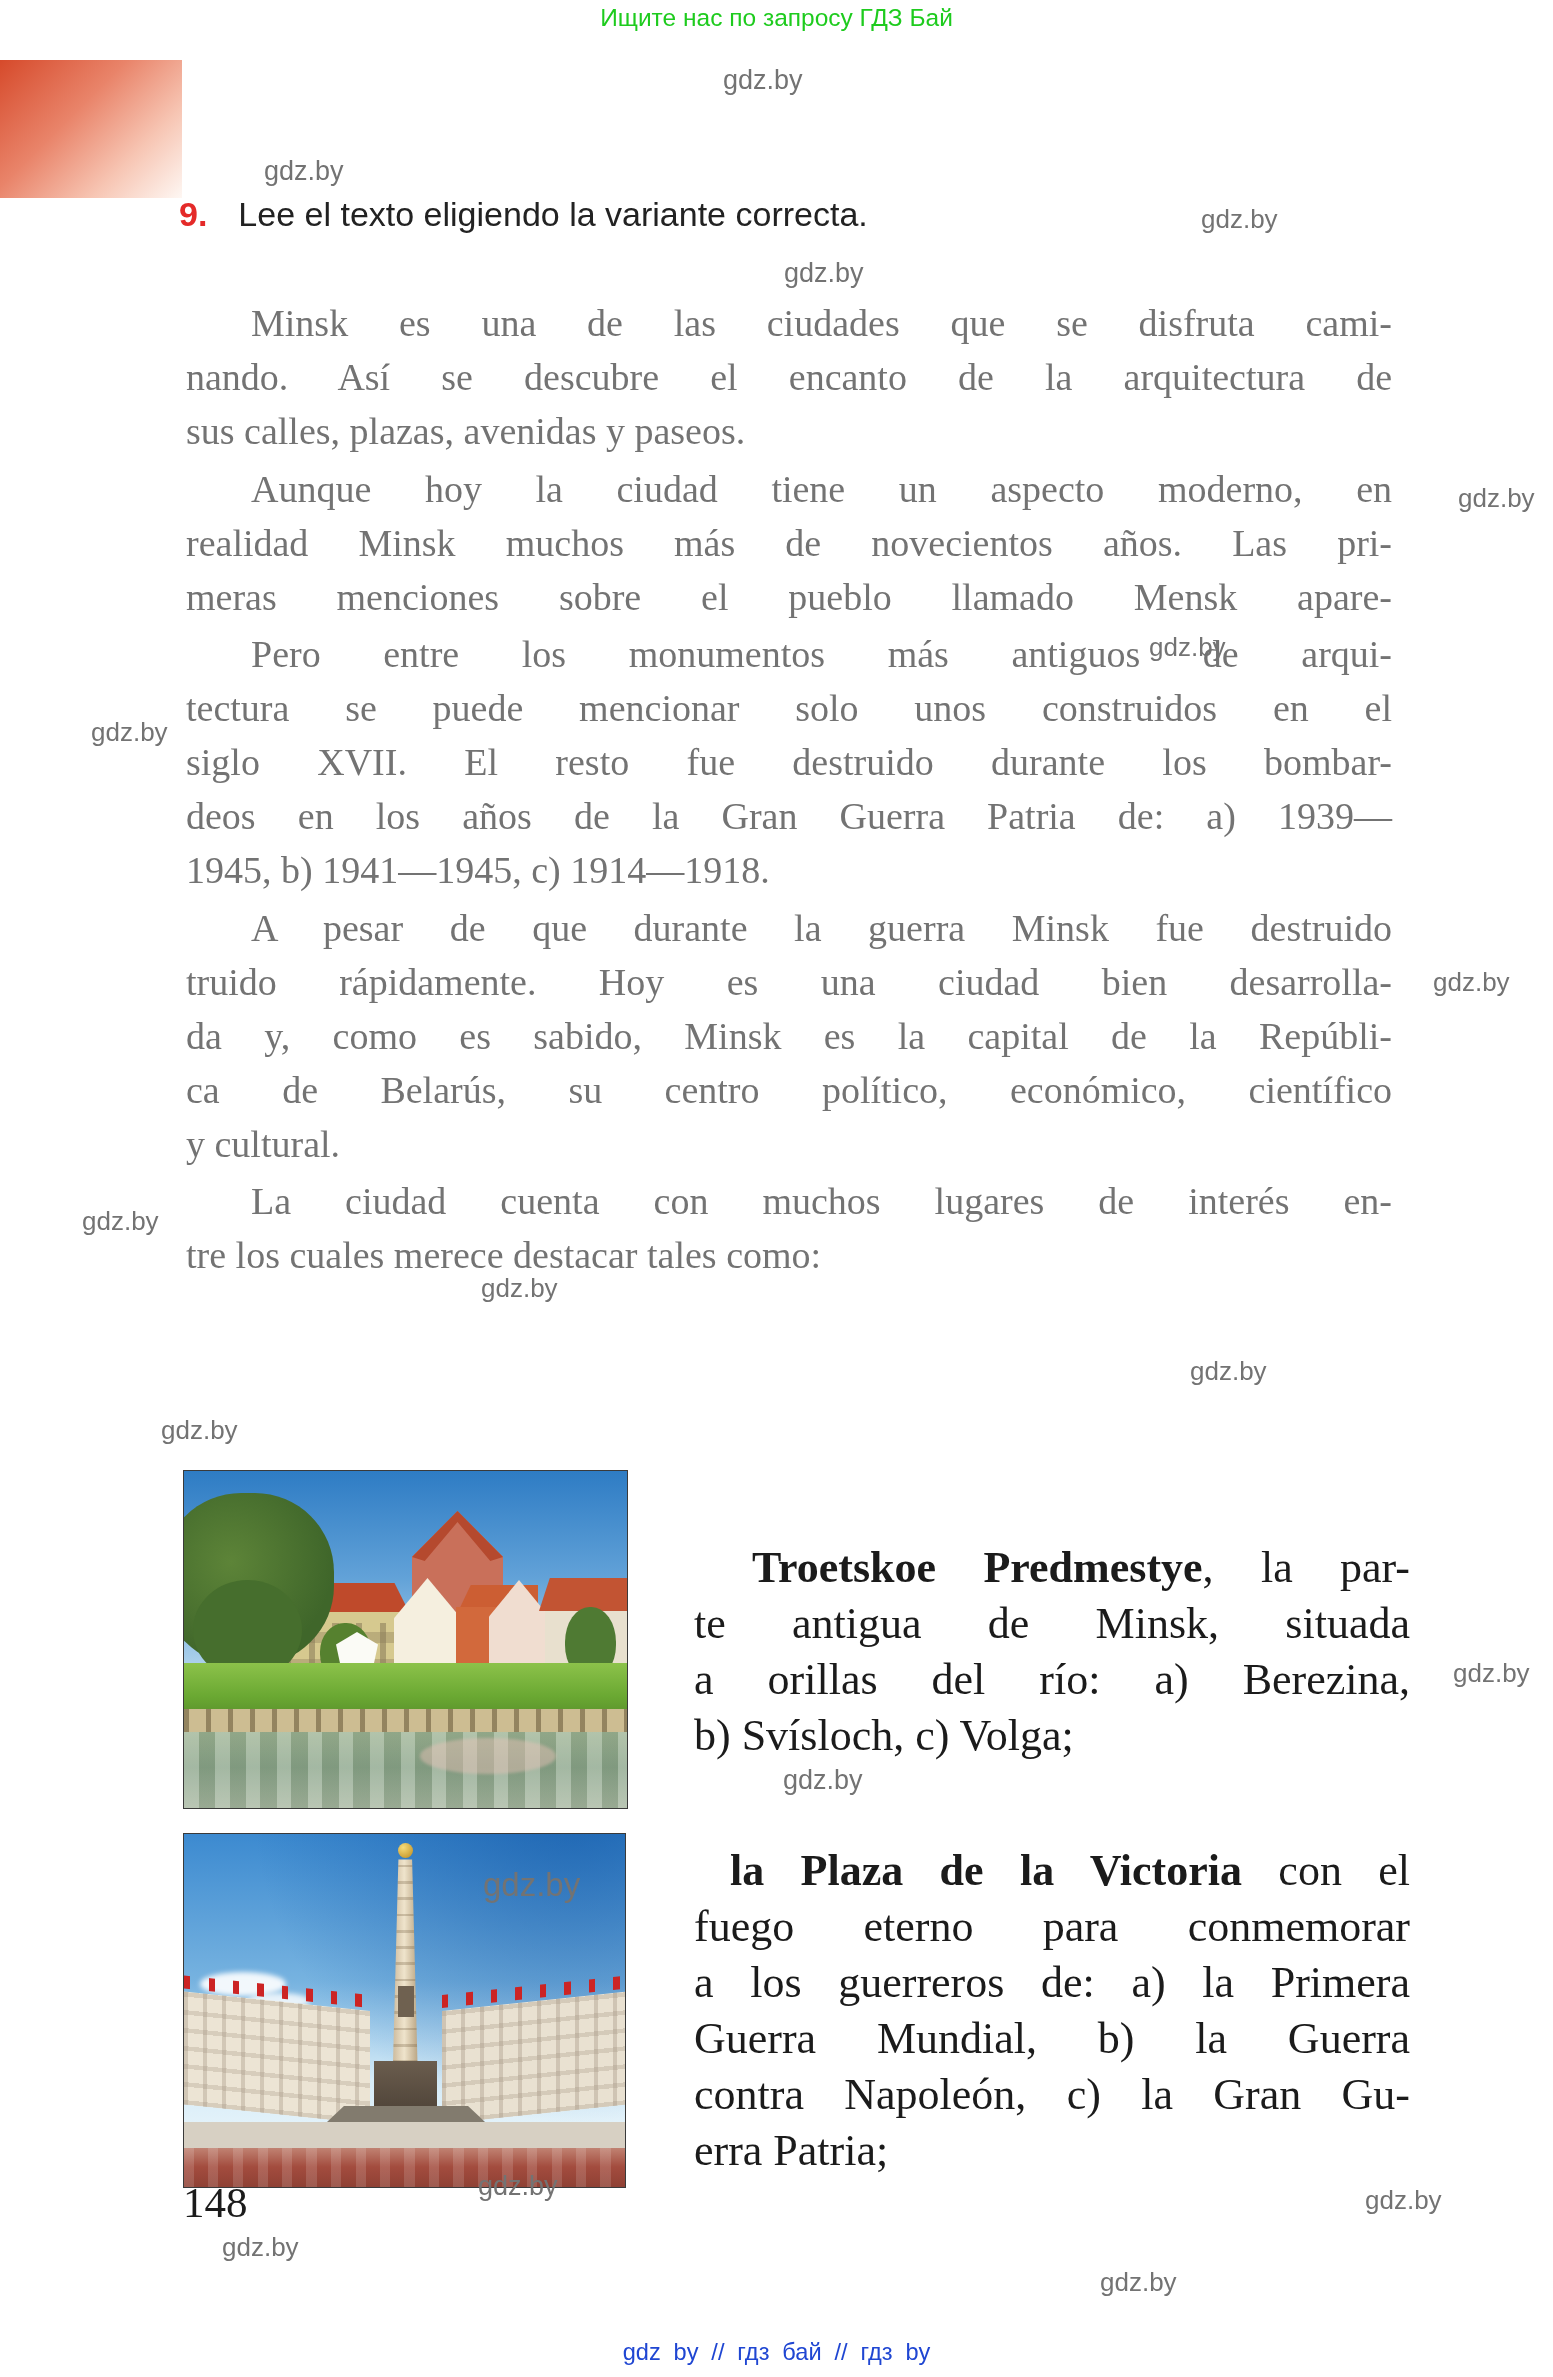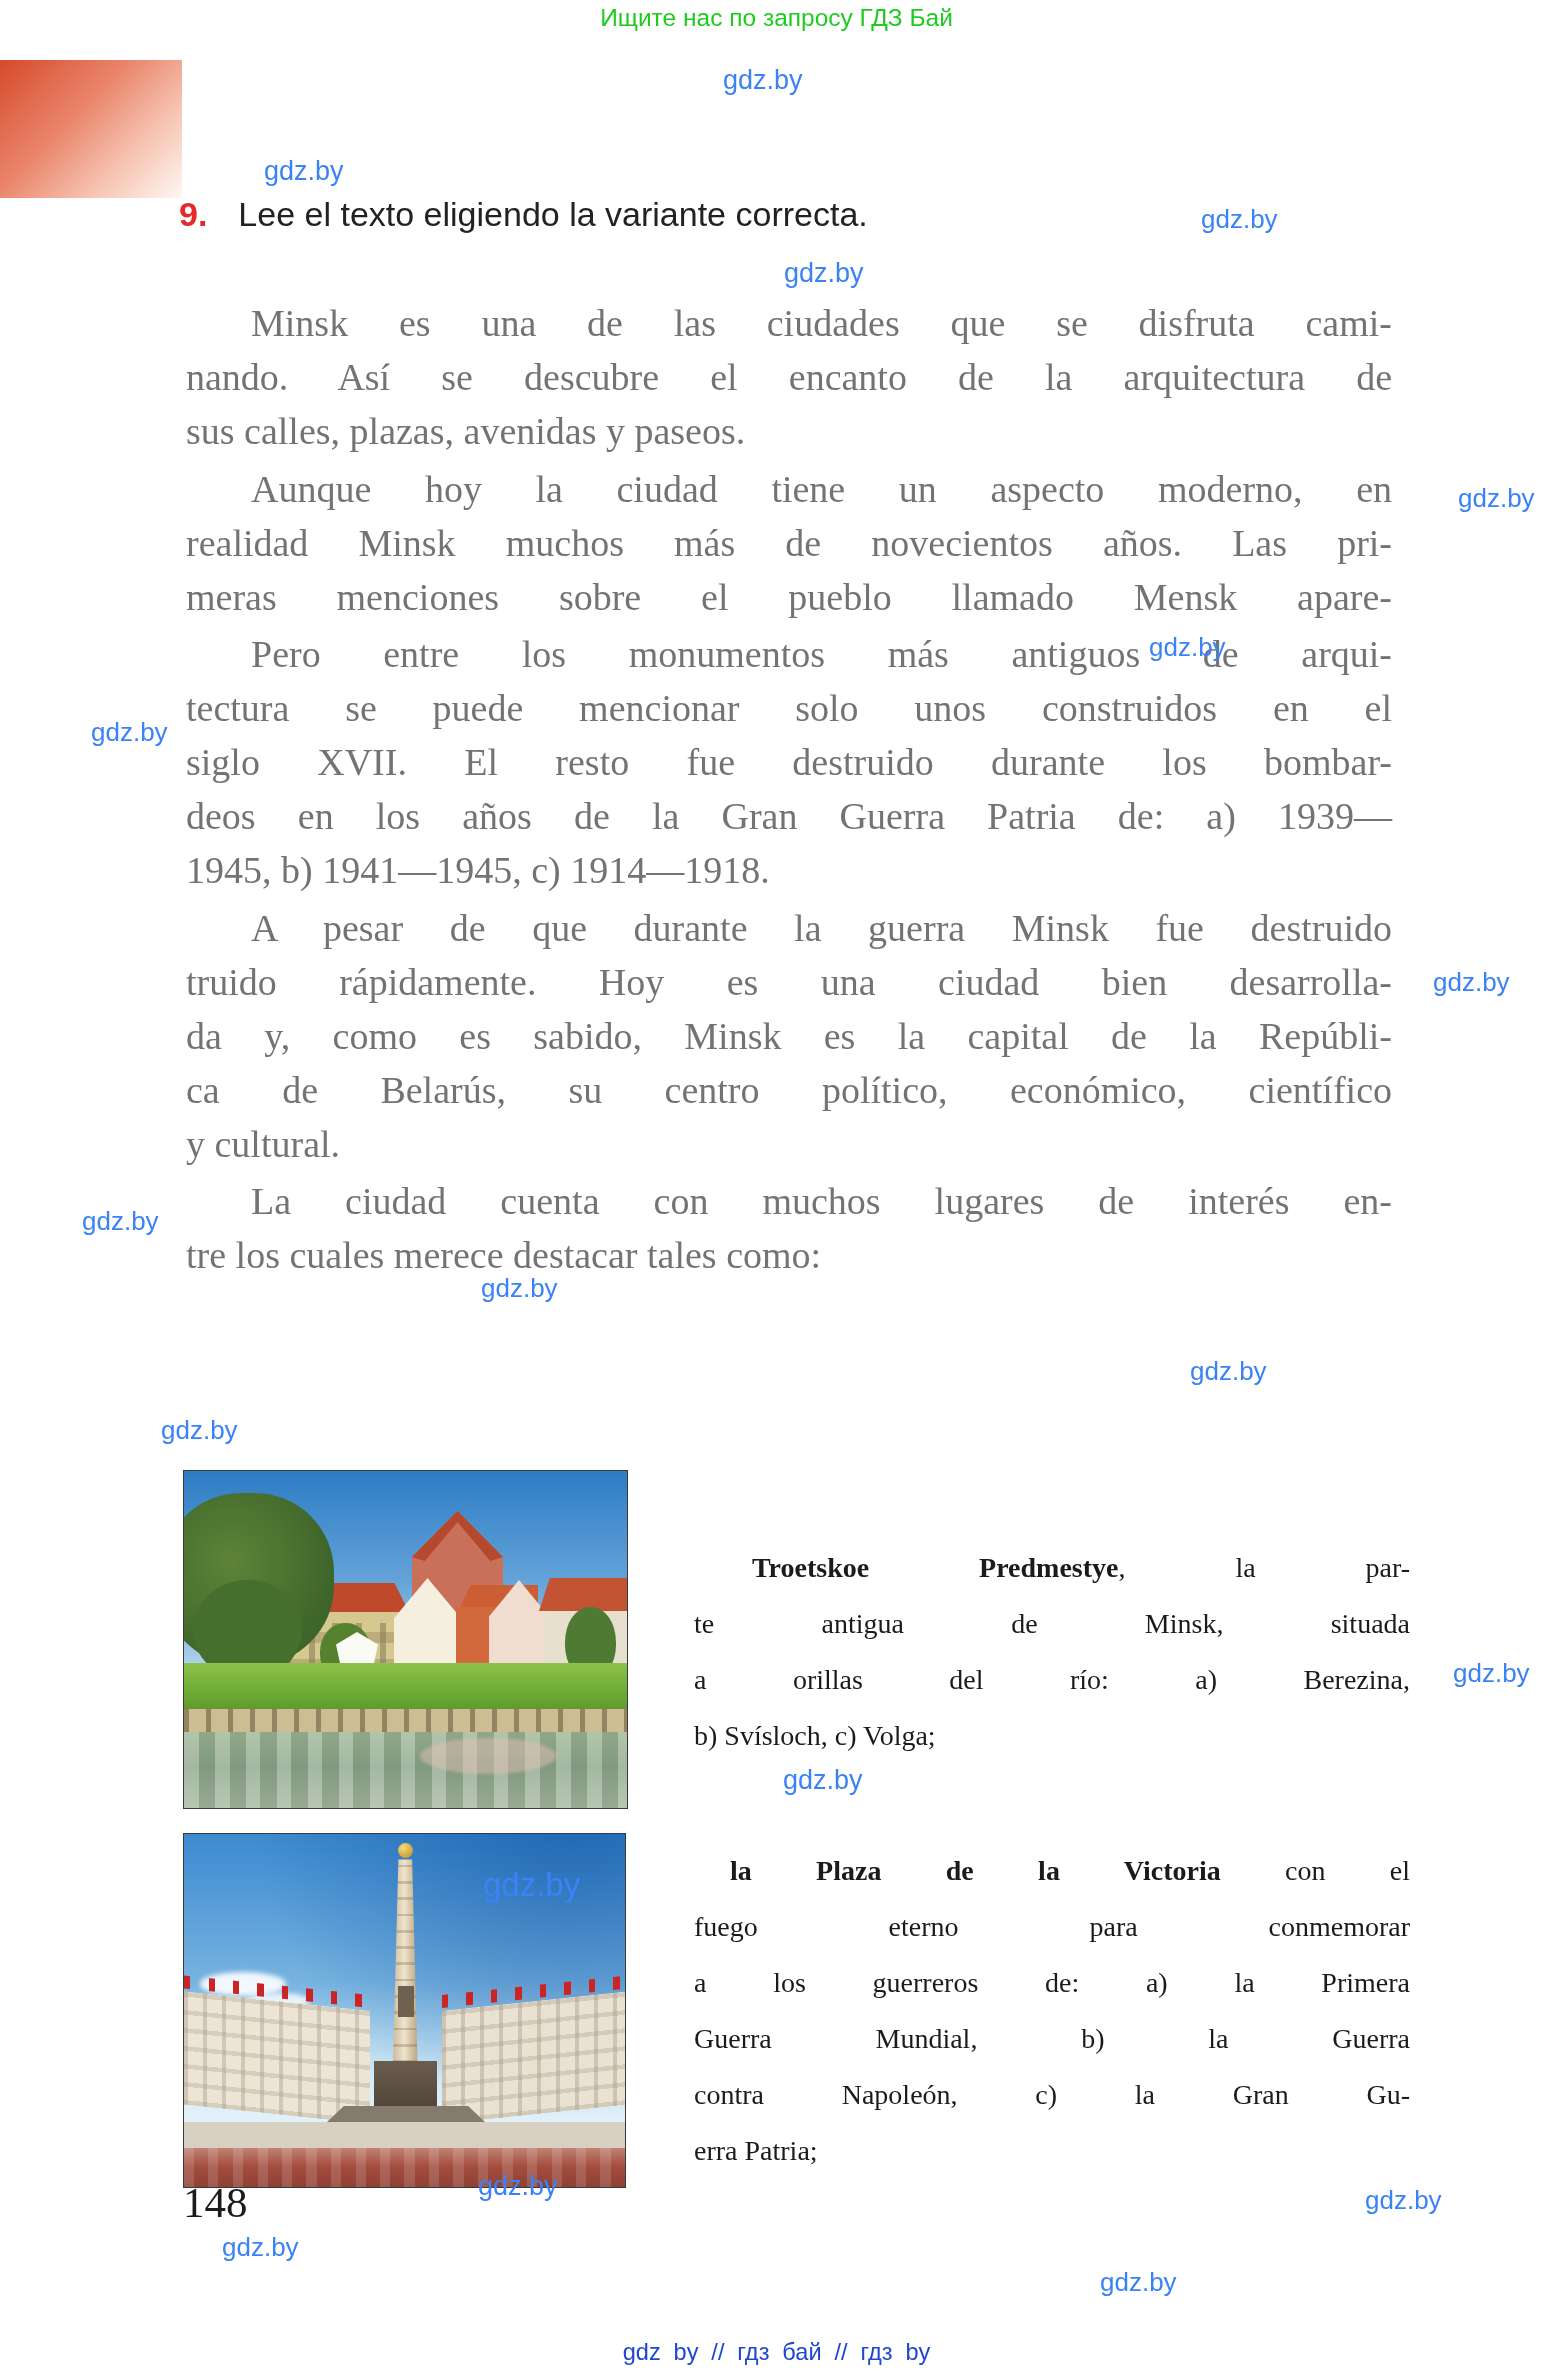--- a/index.html
+++ b/index.html
@@ -14,21 +14,21 @@
   
   .promo-top{
     position:absolute;left:0;right:0;top:3.6px;
     text-align:center;
     font-size:24.5px;color:#1ecb1e;
     font-family:"Liberation Sans",sans-serif;
   }
   .wm{
     position:absolute;
     font-family:"Liberation Sans",sans-serif;
-    color:#3b82f6;
+    color:#737373;
     white-space:nowrap;
     z-index:6;
   }
   
   .orange-square{
     position:absolute;left:0;top:60px;width:182px;height:138px;
     background:linear-gradient(135deg,#d64a2b 0%,#e9846a 40%,#f7c6b4 72%,#fef7f3 100%);
   }
   
   .exercise-head{
@@ -48,21 +48,21 @@
   .article .para{margin:0;}
   .article .para + .para{margin-top:3.6px;}
   .tline{text-align:justify;text-align-last:justify;}
   .tline.last{text-align-last:left;}
   .article .tline.indent{text-indent:65px;}
   .bold{font-weight:bold;}
   
   .caption{
     position:absolute;left:694px;width:716px;
     font-family:"Liberation Serif",serif;
-    font-size:28px;line-height:56px;color:#1b1b1b;
+    font-size:44px;line-height:56px;color:#1b1b1b;
   }
   .caption-1{top:1540px;}
   .caption-2{top:1843px;}
   .caption-1 .tline.indent{text-indent:58px;}
   .caption-2 .tline.indent{text-indent:36px;}
   
   .photo{
     position:absolute;overflow:hidden;
     border:0.9px solid #3a3a3a;box-sizing:border-box;
     z-index:2;

